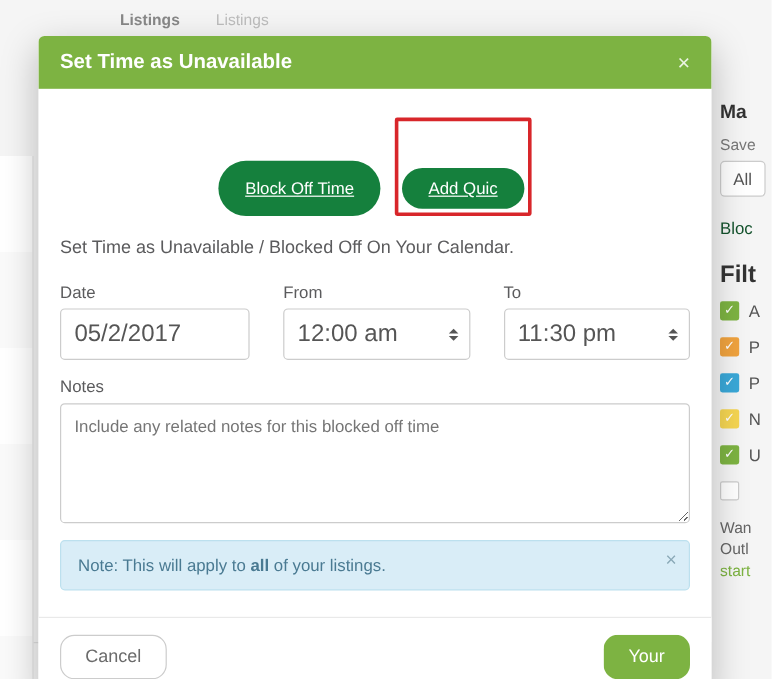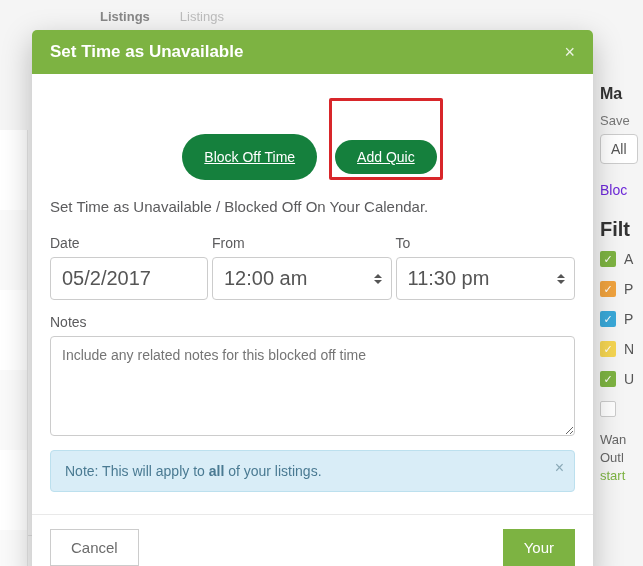--- a/index.html
+++ b/index.html
@@ -48,21 +48,21 @@
   .bg-right .sublabel { font-size: 13px; color:#777; margin-bottom: 6px; }
   .bg-right .allbtn {
     border: 1px solid #ccc;
     border-radius: 4px;
     padding: 6px 10px;
     background: #fff;
     display: inline-block;
     margin-bottom: 18px;
     color:#555;
   }
-  .bg-right .blocklink { color: #6d28d9; font-size: 14px; margin-bottom: 20px; display:block;}
+  .bg-right .blocklink { color: #14532d; font-size: 14px; margin-bottom: 20px; display:block;}
   .bg-right .filthead { font-weight:600; font-size:20px; color:#333; margin: 20px 0 10px;}
   .bg-right .chk {
     display: flex; align-items:center; gap:8px; margin-bottom: 14px;
     font-size: 14px; color:#555;
   }
   .chkbox {
     width: 16px; height: 16px; border-radius: 2px;
     display: inline-flex; align-items:center; justify-content:center;
     color: #fff; font-size: 11px; line-height: 1;
   }
@@ -129,21 +129,21 @@
     font-weight: 400;
     margin-top: 36px;
   }
   .highlight-box {
     border: 3px solid #d8262a;
     padding: 3px;
     border-radius: 2px;
     display:inline-flex;
   }
   .intro { font-size: 15px; color:#5b5b5d; margin-bottom: 20px; }
-  .form-row { display: flex; gap: 4px; margin-bottom: 14px; }
+  .form-row { display: flex; gap: 28px; margin-bottom: 14px; }
   .fgroup { display:flex; flex-direction:column; }
   .fgroup.date { flex: 0 0 158px; }
   .fgroup.from { flex: 1; }
   .fgroup.to { flex: 1; }
   .flabel { font-size: 14px; color:#5b5b5d; margin-bottom: 6px;}
   .finput, .fselect {
     border: 1px solid #ccc;
     border-radius: 4px;
     padding: 9px 11px;
     font-size: 20px;
@@ -181,21 +181,21 @@
     background:none;border:none;color:#8aa9b7;font-size:16px;cursor:pointer;
   }
   .modal-footer {
     border-top:1px solid #e9e9e9;
     padding: 14px 18px;
     display:flex;
     justify-content:space-between;
     background:#fff;
   }
   .btn {
-    border-radius:0; padding:9px 20px; font-size:15px; cursor:pointer;
+    border-radius:12px; padding:9px 20px; font-size:15px; cursor:pointer;
     border:1px solid transparent; font-family:inherit;
   }
   .btn-cancel {
     background:#fff; border-color:#ccc; color:#6b6b6b;
   }
   .btn-save {
     background:#7db342; color:#fff; font-weight:500;
   }
 </style>
 </head>

